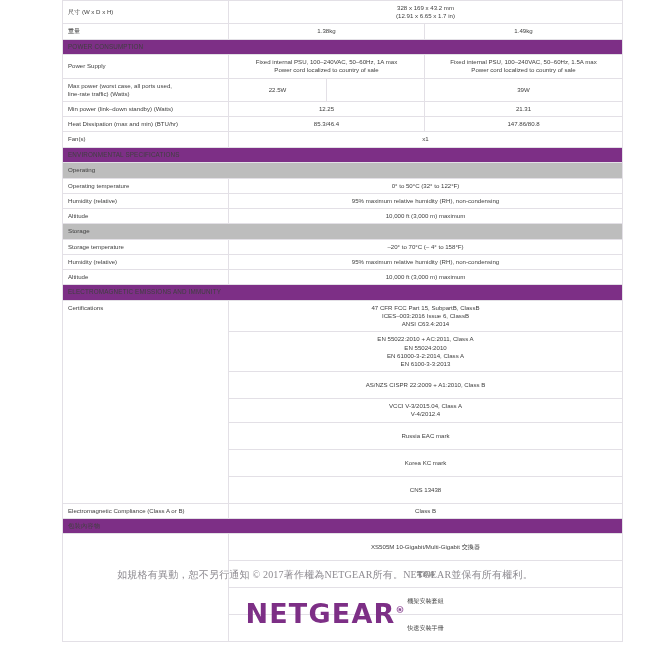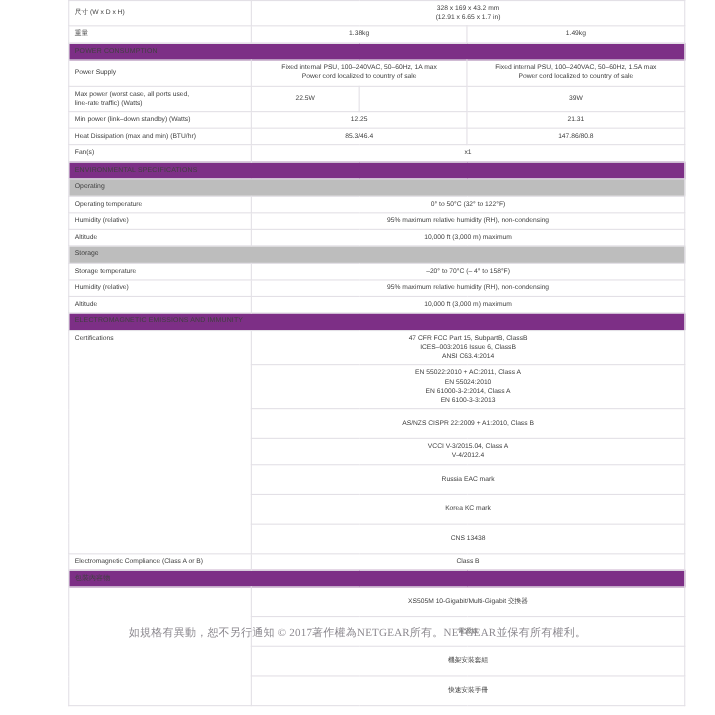--- a/index.html
+++ b/index.html
@@ -264,14 +264,17 @@
       </tr>
       <tr>
         <td class="val tall" colspan="3">快速安裝手冊</td>
       </tr>
 
     </tbody>
   </table>
 
   <div class="footer-note">如規格有異動，恕不另行通知 © 2017著作權為NETGEAR所有。NETGEAR並保有所有權利。</div>
 
+  <div class="logo-wrap">
+    <span class="logo"><span>NETGEAR</span><span class="reg">®</span></span>
+  </div>
 
 </div>
 
 </body></html>

